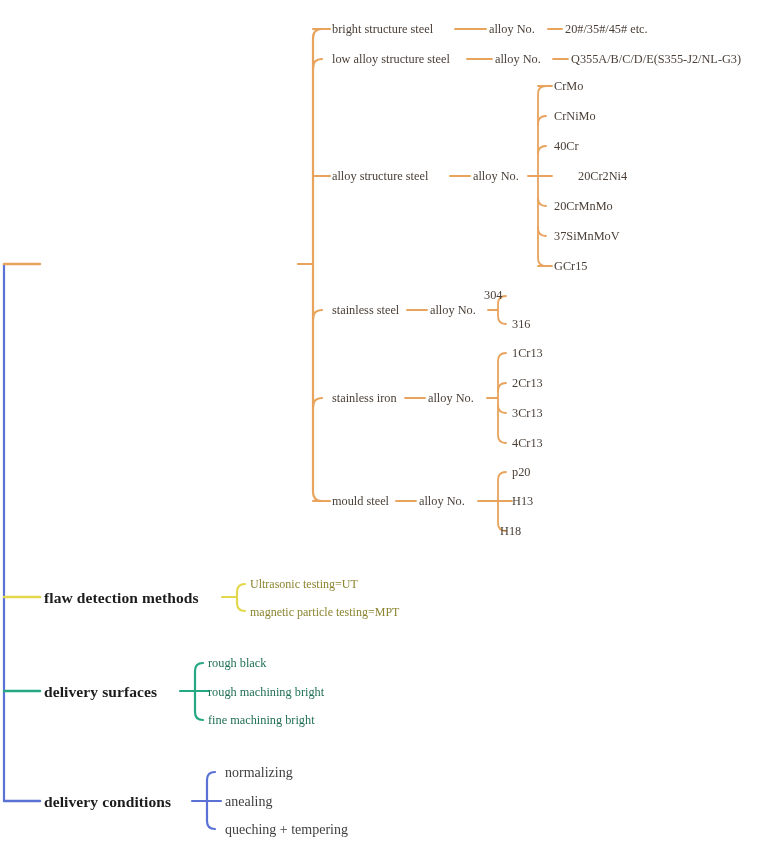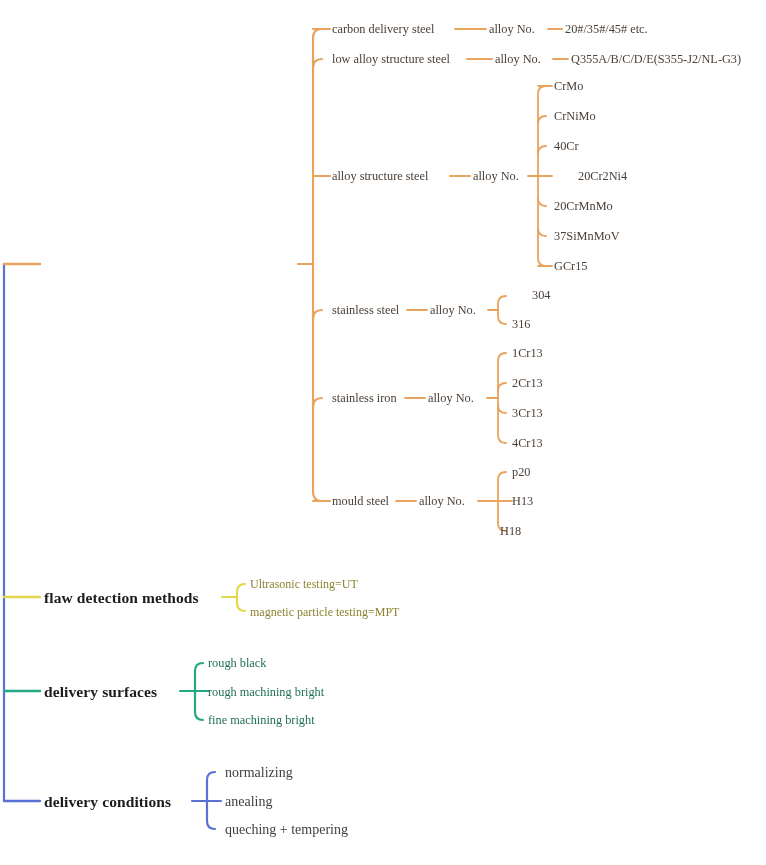--- a/index.html
+++ b/index.html
@@ -149,42 +149,42 @@
     <path d="M207,801 L221,801" stroke="#5b72d4" stroke-width="2.2"></path>
   </svg>
 
 
   <div class="node l1" style="left:44px; top:589px;">flaw detection methods</div>
 
   <div class="node l1" style="left:44px; top:683px;">delivery surfaces</div>
 
   <div class="node l1" style="left:44px; top:793px;">delivery conditions</div>
 
-  <div class="node l2-orange" style="left:332px; top:22px;">carbon delivery steel</div>
+  <div class="node l2-orange" style="left:332px; top:22px;">bright structure steel</div>
   <div class="node l3-orange" style="left:489px; top:22px;">alloy No.</div>
   <div class="node l4-orange" style="left:565px; top:22px;">20#/35#/45# etc.</div>
 
   <div class="node l2-orange" style="left:332px; top:52px;">low alloy structure steel</div>
   <div class="node l3-orange" style="left:495px; top:52px;">alloy No.</div>
   <div class="node l4-orange" style="left:571px; top:52px;">Q355A/B/C/D/E(S355-J2/NL-G3)</div>
 
   <div class="node l2-orange" style="left:332px; top:169px;">alloy structure steel</div>
   <div class="node l3-orange" style="left:473px; top:169px;">alloy No.</div>
 
   <div class="node l4-orange" style="left:554px; top:79px;">CrMo</div>
   <div class="node l4-orange" style="left:554px; top:109px;">CrNiMo</div>
   <div class="node l4-orange" style="left:554px; top:139px;">40Cr</div>
   <div class="node l4-orange" style="left:578px; top:169px;">20Cr2Ni4</div>
   <div class="node l4-orange" style="left:554px; top:199px;">20CrMnMo</div>
   <div class="node l4-orange" style="left:554px; top:229px;">37SiMnMoV</div>
   <div class="node l4-orange" style="left:554px; top:259px;">GCr15</div>
 
   <div class="node l2-orange" style="left:332px; top:303px;">stainless steel</div>
   <div class="node l3-orange" style="left:430px; top:303px;">alloy No.</div>
-  <div class="node l4-orange" style="left:532px; top:288px;">304</div>
+  <div class="node l4-orange" style="left:484px; top:288px;">304</div>
   <div class="node l4-orange" style="left:512px; top:317px;">316</div>
 
   <div class="node l2-orange" style="left:332px; top:391px;">stainless iron</div>
   <div class="node l3-orange" style="left:428px; top:391px;">alloy No.</div>
   <div class="node l4-orange" style="left:512px; top:346px;">1Cr13</div>
   <div class="node l4-orange" style="left:512px; top:376px;text-align:right;">2Cr13</div>
   <div class="node l4-orange" style="left:512px; top:406px;">3Cr13</div>
   <div class="node l4-orange" style="left:512px; top:436px;">4Cr13</div>
 
   <div class="node l2-orange" style="left:332px; top:494px;">mould steel</div>

